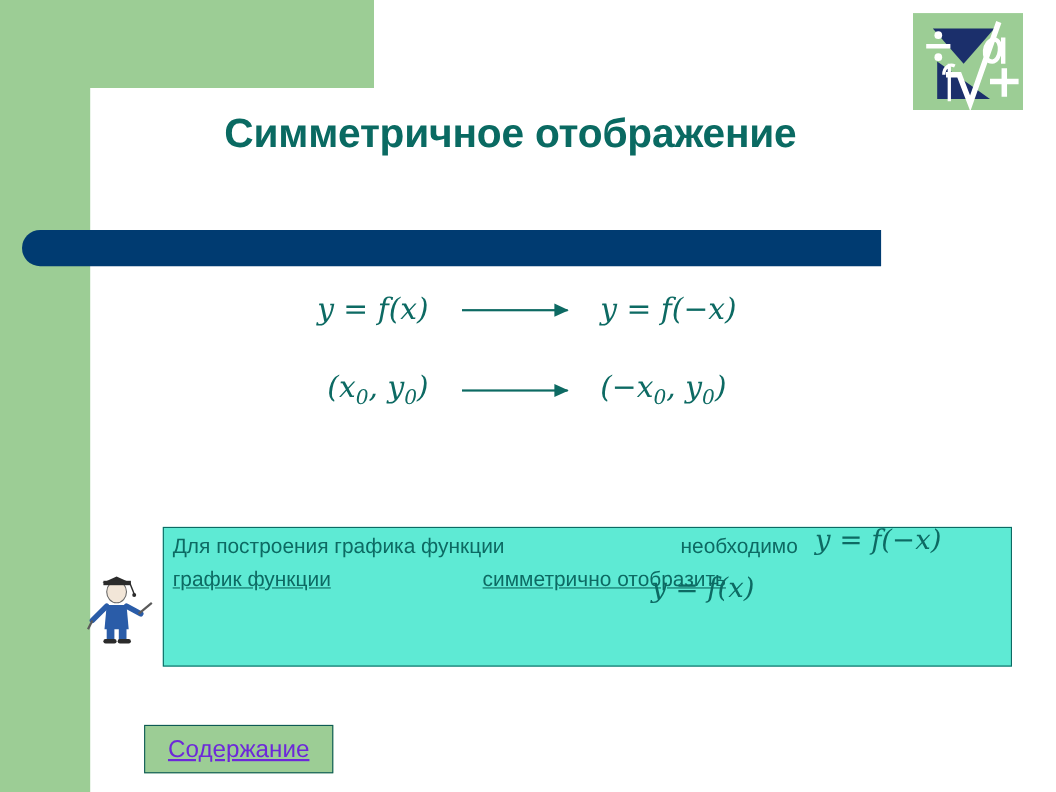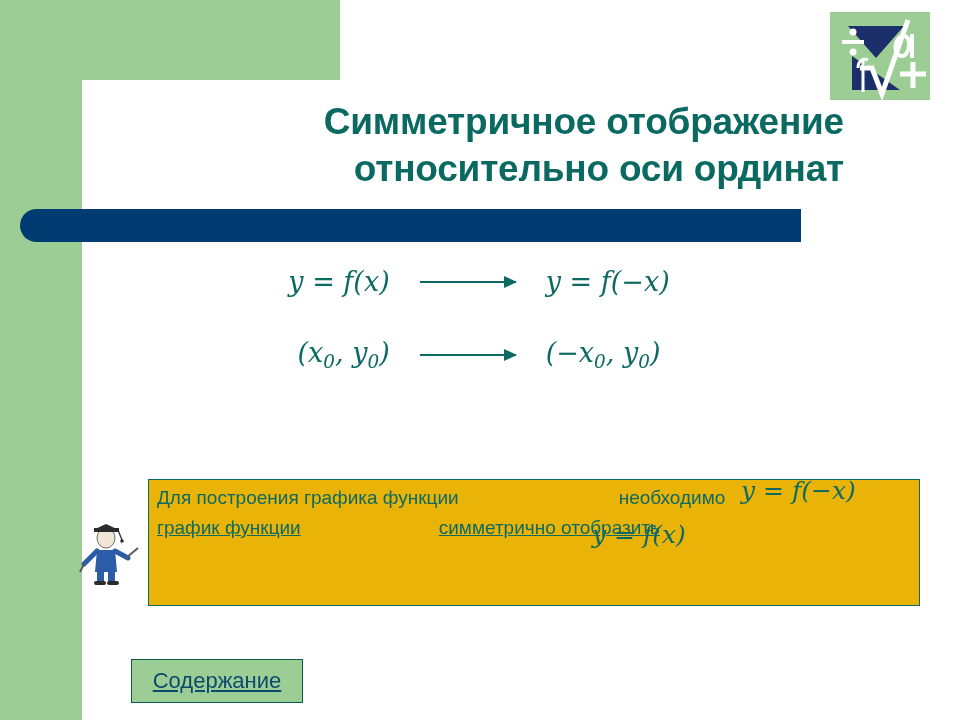--- a/index.html
+++ b/index.html
@@ -28,21 +28,21 @@
   
   .logo{
     position:absolute;left:830px;top:12px;width:100px;height:88px;
     background:#9ccd95;
   }
   .logo svg{display:block;}
 
   
   .title{
     position:absolute;left:84px;top:98px;width:760px;
-    text-align:right;
+    text-align:center;
     color:#0a6a62;
     font-size:37px;font-weight:bold;line-height:1.28;
     letter-spacing:-0.2px;
   }
   .title .ln{display:block;}
 
   
   .navy-bar{
     position:absolute;left:20px;top:209px;width:781px;height:33px;
     background:#003b71;border-radius:17px 0 0 17px;
@@ -73,21 +73,21 @@
   }
   .sub{font-size:0.68em;vertical-align:sub;font-style:italic;}
 
   
   .prof{position:absolute;left:72px;top:514px;width:70px;height:72px;}
 
   
   .textbox{
     position:absolute;left:148px;top:479px;width:772px;height:127px;
     border:1.5px solid #0d6a63;
-    background:#eab308;
+    background:#5eead4;
     box-sizing:border-box;
   }
   .tb-line{
     position:absolute;left:8px;
     color:#0d6a63;font-size:19px;white-space:nowrap;
   }
   .tb-l1{top:7px;}
   .tb-l2{top:37px;text-decoration:underline;}
   .tb-l3{top:67px;}
   .tb-gap{display:inline-block;width:160px;}
@@ -102,21 +102,21 @@
   .ovl2{left:443px;top:40px;}
 
   
   .content-btn{
     position:absolute;left:131px;top:659px;width:172px;height:44px;
     background:#9ccd95;border:1.3px solid #0d5a55;
     box-sizing:border-box;
     display:flex;align-items:center;justify-content:center;
   }
   .content-btn span{
-    color:#0c4a6e;font-size:22px;text-decoration:underline;
+    color:#6d28d9;font-size:22px;text-decoration:underline;
   }
 </style>
 </head>
 <body>
 
 <div class="slide">
 
   <div class="green-band"></div>
   <div class="white-panel"></div>
   <div class="green-top"></div>
@@ -131,21 +131,20 @@
       <circle cx="23" cy="40" r="3.5" fill="#ffffff"></circle>
       <path d="M30,56 L42,56 L52,82 L78,8" stroke="#ffffff" stroke-width="5" fill="none" stroke-linejoin="miter"></path>
       <path d="M74,24 C64,24 62,44 72,44 C80,44 82,24 74,24 M82,22 L82,46" stroke="#ffffff" stroke-width="4" fill="none"></path>
       <path d="M70,62 L96,62 M83,50 L83,76" stroke="#ffffff" stroke-width="5" fill="none"></path>
       <path d="M28,56 C28,48 34,46 38,48 M33,46 L33,80" stroke="#ffffff" stroke-width="3" fill="none"></path>
     </svg>
   </div>
 
   <div class="title">
     <span class="ln">Симметричное отображение</span>
-    <span class="ln">относительно оси ординат</span>
   </div>
 
   <div class="navy-bar"></div>
 
   <div class="formula-row fr1">
     <div class="frow-inner">
       <span class="fpart">
         <span>y</span><span> = </span><span>f</span><span>(</span><span>x</span><span>)</span>
       </span>
       <span class="arrow"></span>

